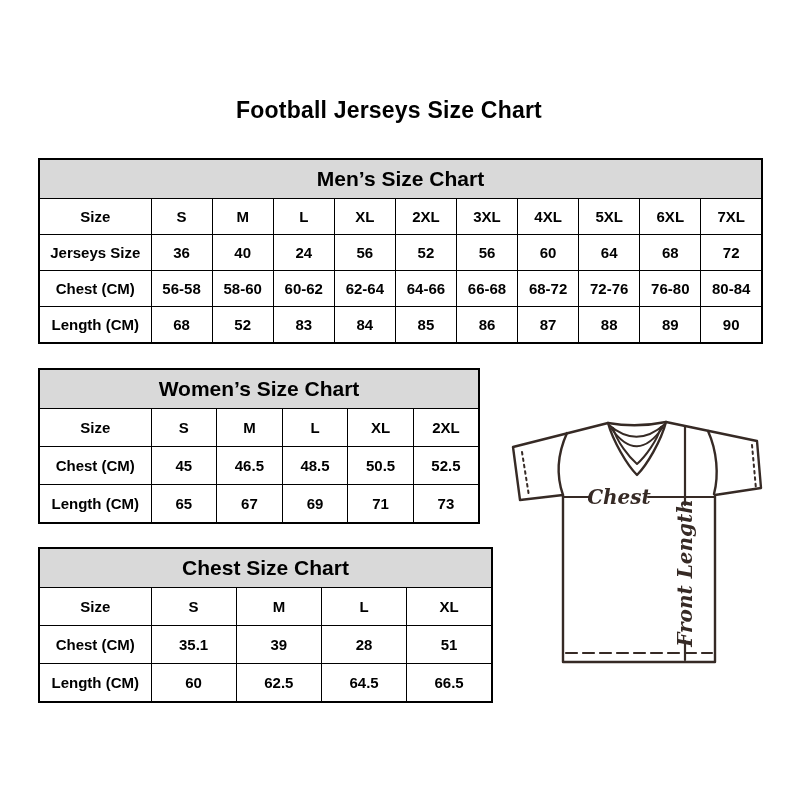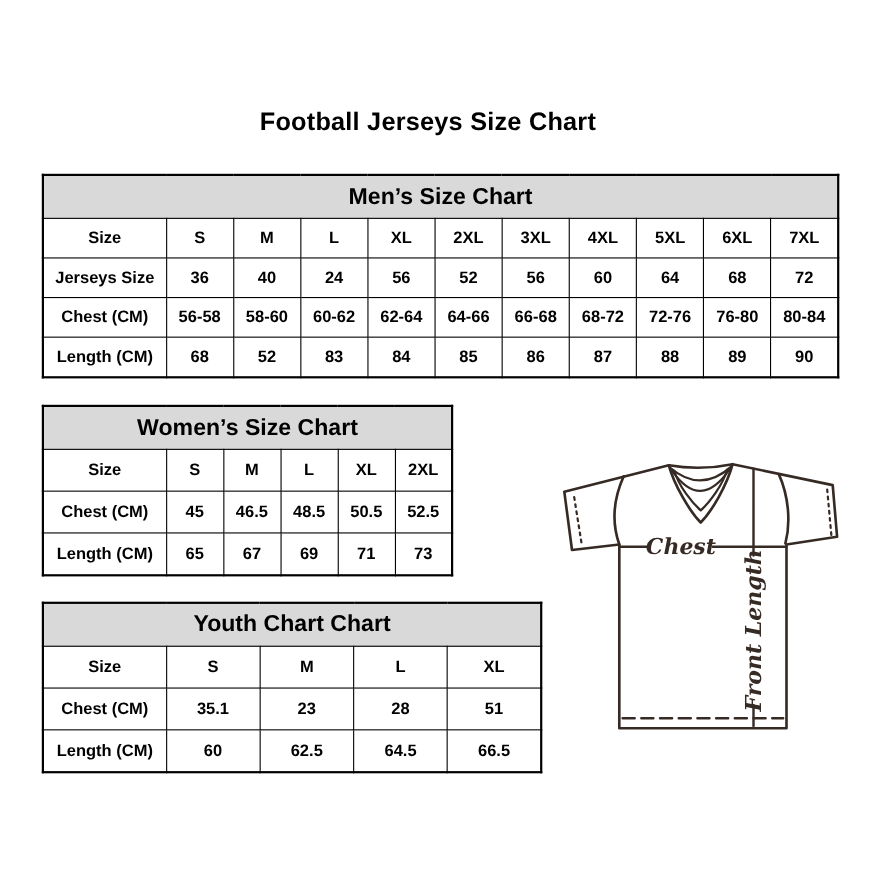--- a/index.html
+++ b/index.html
@@ -22,21 +22,21 @@
     font-weight:bold; font-size:15px; color:var(--text,#000); padding:0;
   }
   .size-table th {
     background:var(--table-header-bg,#d9d9d9);
     font-size:21px; height:38px;
   }
   .size-table { border:2px solid var(--table-border,#000); }
   .men td { height:35px; }
   .women td, .youth td { height:37px; }
   .men   { left:38px; top:158px; width:725px; }
-  .women { left:38px; top:368px; width:374px; }
+  .women { left:38px; top:368px; width:442px; }
   .youth { left:38px; top:547px; width:455px; }
   col.label-col { width:112px; }
   .jersey { position:absolute; left:500px; top:395px; }
   .jersey .ln {
     fill:none; stroke:var(--diagram-stroke,#362a25);
     stroke-width:2.4; stroke-linejoin:round; stroke-linecap:round;
   }
   .jersey .outline { fill:#fff; }
   .jersey .thin { stroke-width:2; }
   .jersey .measure { stroke-width:2.2; }
@@ -153,33 +153,33 @@
   </tbody>
     </table>
 
   <table class="size-table youth">
     <colgroup>
         <col class="label-col">
         <col span="4">
       </colgroup>
     <tbody>
         <tr>
-      <th colspan="5">Youth Chart Chart</th>
+      <th colspan="5">Chest Size Chart</th>
     </tr>
     <tr>
       <td>Size</td>
       <td>S</td>
       <td>M</td>
       <td>L</td>
       <td>XL</td>
     </tr>
     <tr>
       <td>Chest (CM)</td>
       <td>35.1</td>
-      <td>23</td>
+      <td>39</td>
       <td>28</td>
       <td>51</td>
     </tr>
     <tr>
       <td>Length (CM)</td>
       <td>60</td>
       <td>62.5</td>
       <td>64.5</td>
       <td>66.5</td>
     </tr>

